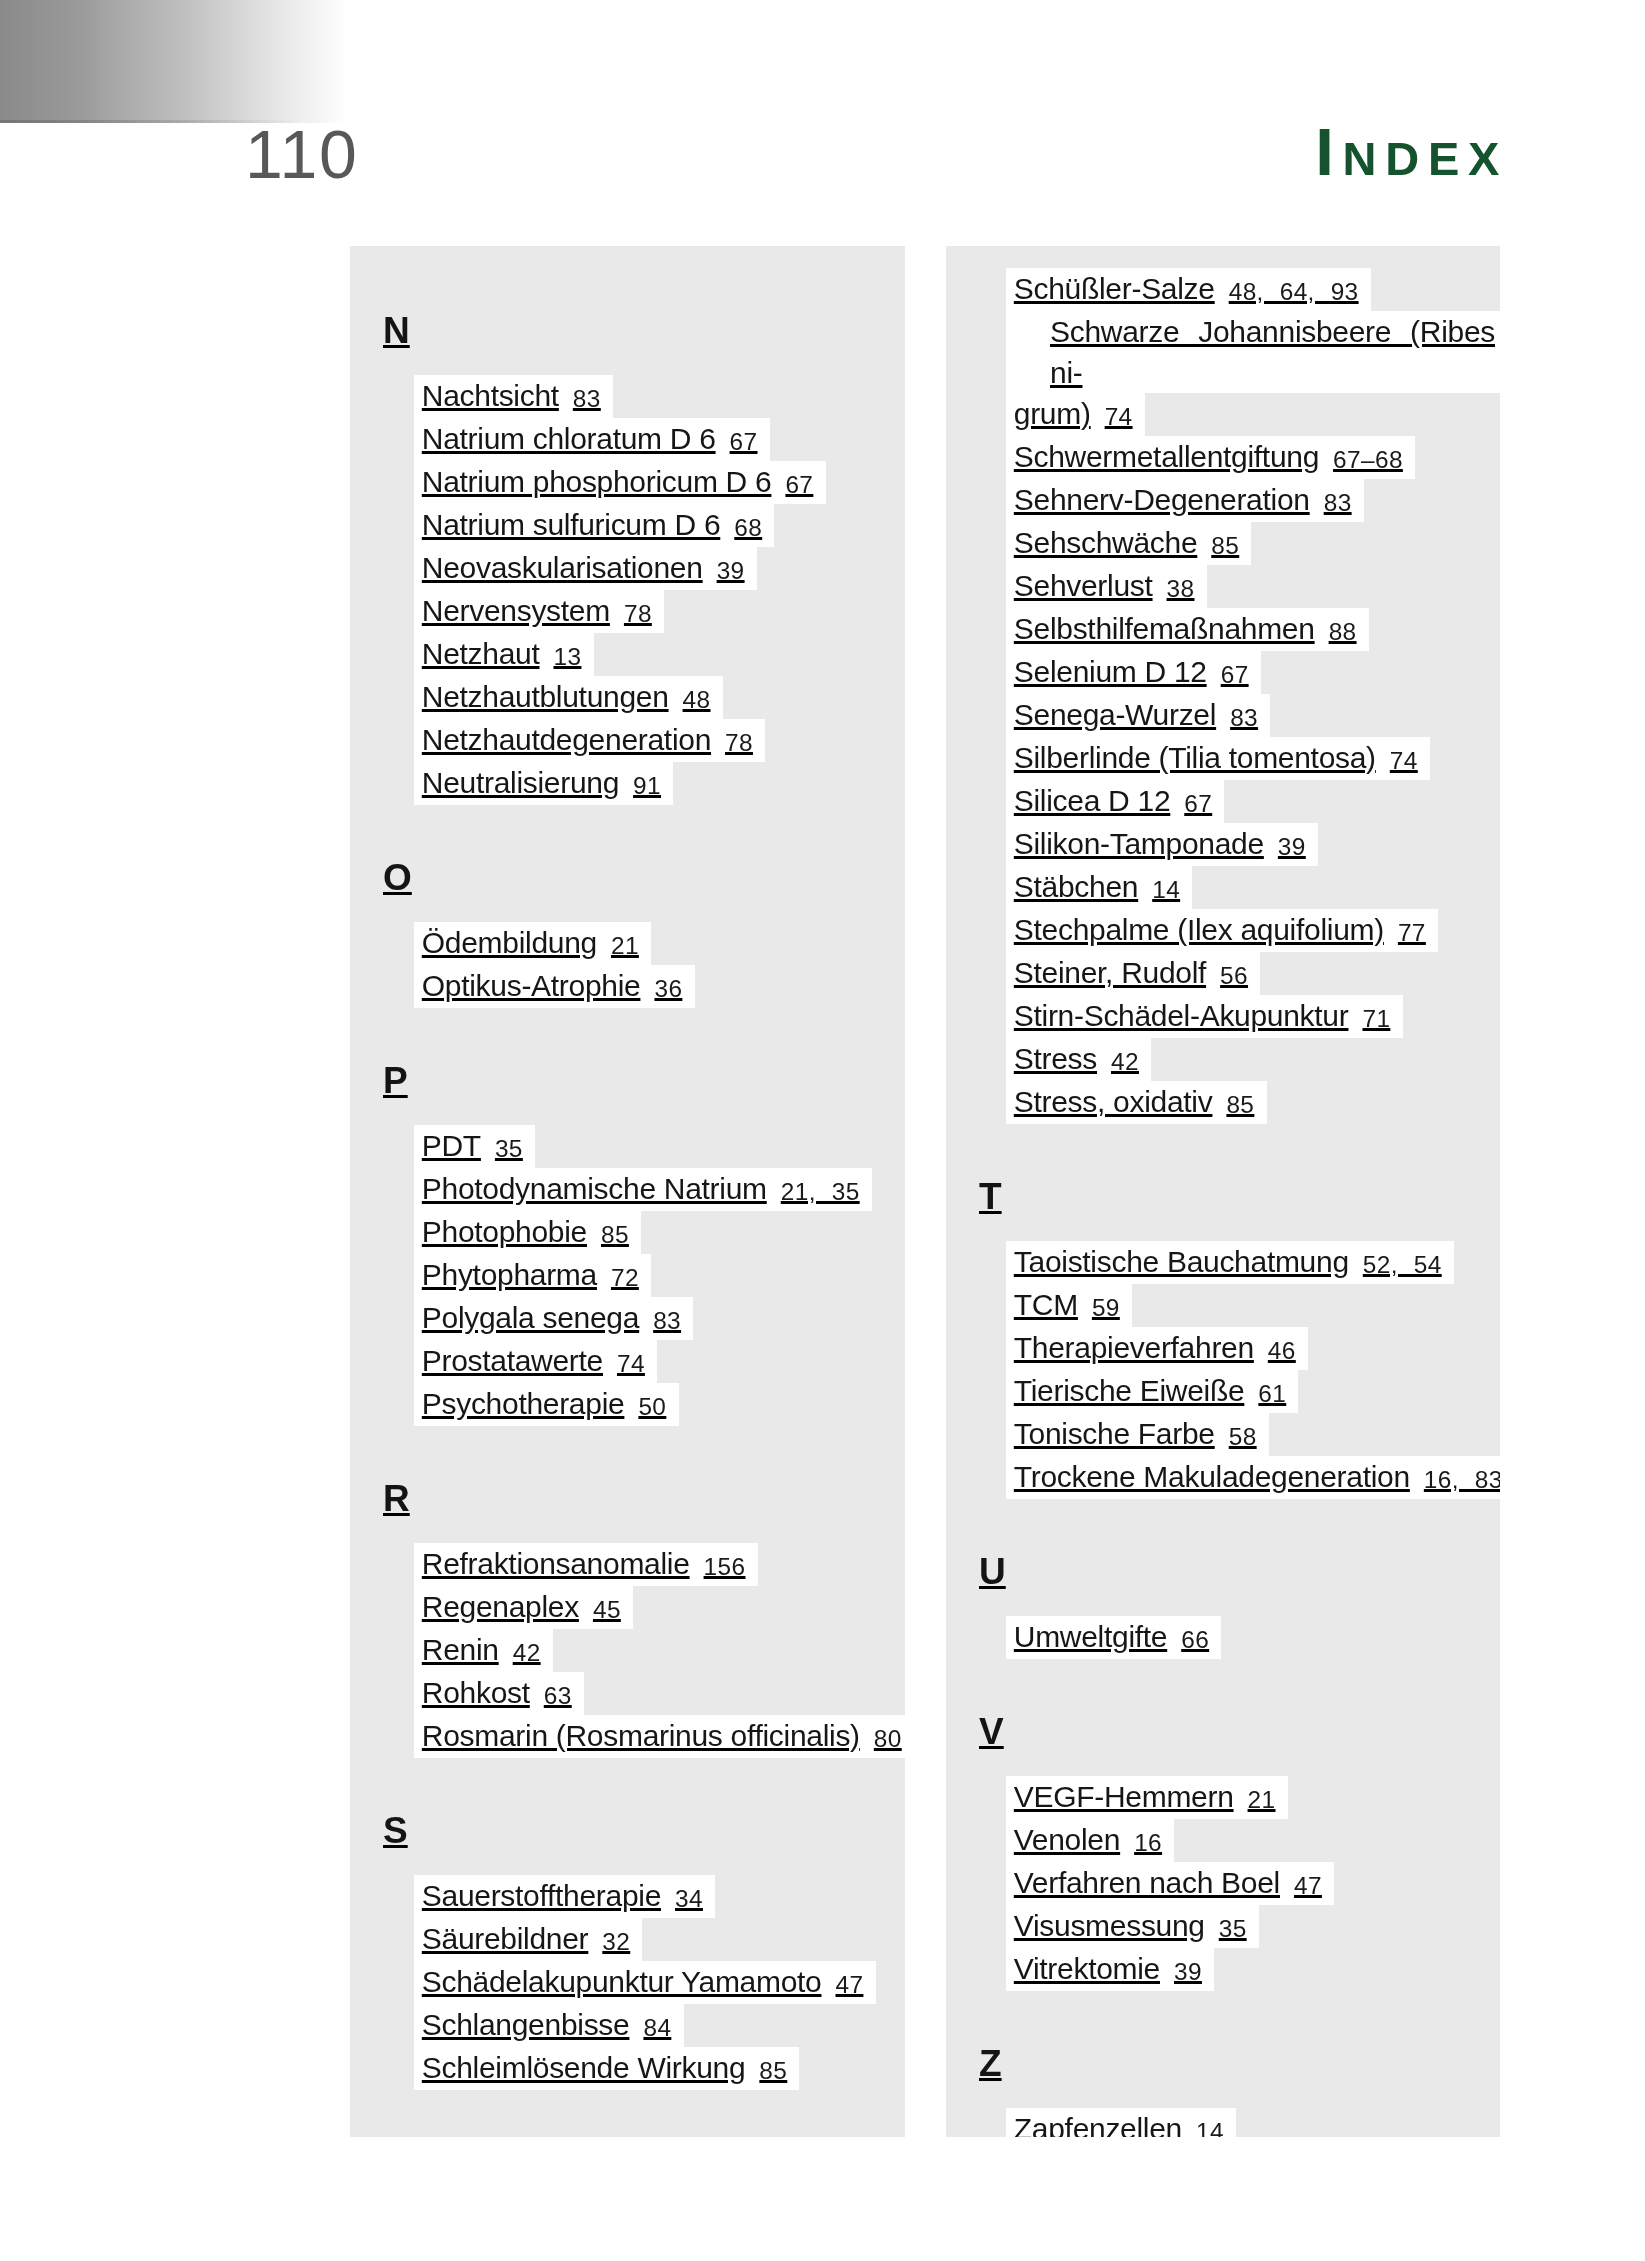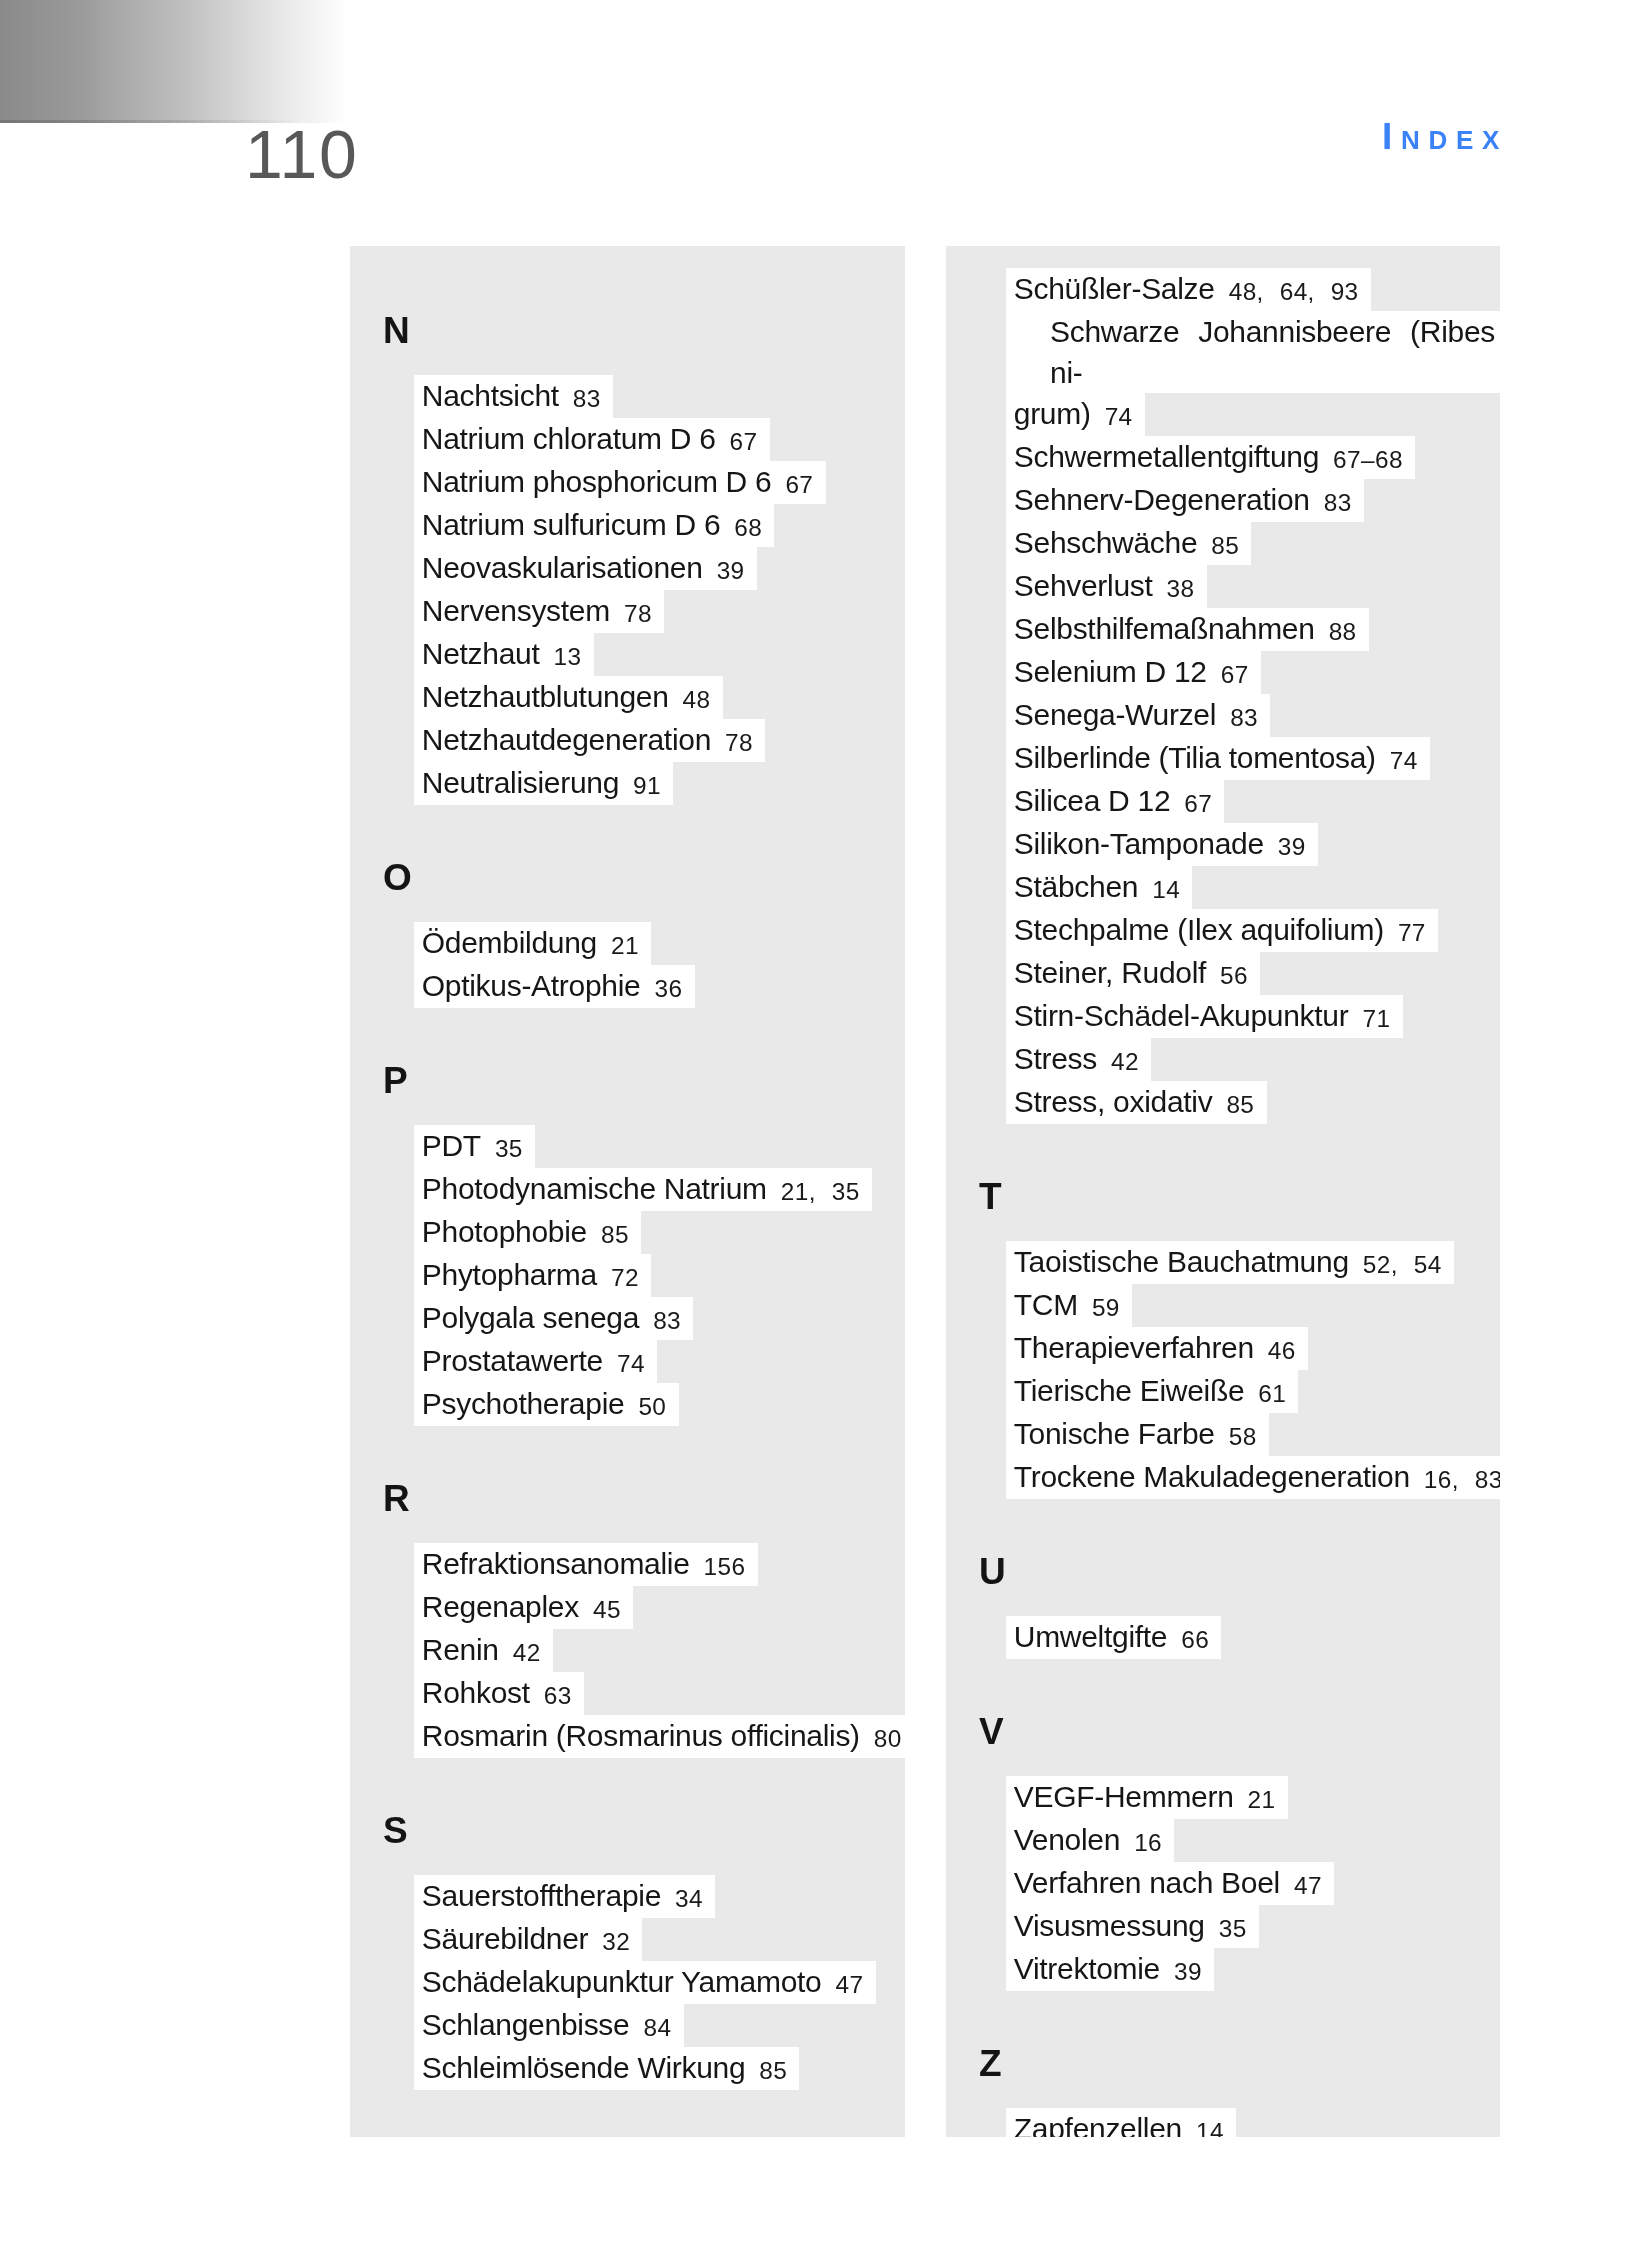--- a/index.html
+++ b/index.html
@@ -17,30 +17,30 @@
     content:"";position:absolute;left:0;bottom:0;height:3.5px;width:100%;
     background:linear-gradient(to right,rgba(100,100,100,.55),rgba(100,100,100,0) 85%);
   }
   
   .page-number{
     position:absolute;left:245px;top:120px;
     font-size:68px;line-height:1;letter-spacing:1.7px;color:#585858;font-weight:400;
   }
   .page-title{
     position:absolute;right:137px;top:118px;
-    font-size:37px;line-height:1;font-weight:700;color:#3b82f6;
+    font-size:67px;line-height:1;font-weight:700;color:#14532d;
     font-variant:small-caps;letter-spacing:8.7px;
   }
   
   .col{
     position:absolute;top:246px;height:1891px;background:#e9e9e9;overflow:hidden;
   }
   .col-left{left:350px;width:555px;}
   .col-right{left:946px;width:554px;}
-  .index-section{margin-top:54px;}
+  .index-section{margin-top:54px;text-decoration:underline;}
   .col-left .index-section:first-child{margin-top:66px;}
   .col-right .index-section:first-child{margin-top:0;}
   .index-section.no-letter .entries{padding-top:22px;}
   .section-letter{
     margin:0 0 26px 33px;font-size:37px;line-height:1;font-weight:700;color:#141414;
   }
   .col-left .entries{margin-left:64px;}
   .col-right .entries{margin-left:60px;}
   .entry-line{
     display:table;background:#ffffff;white-space:nowrap;

